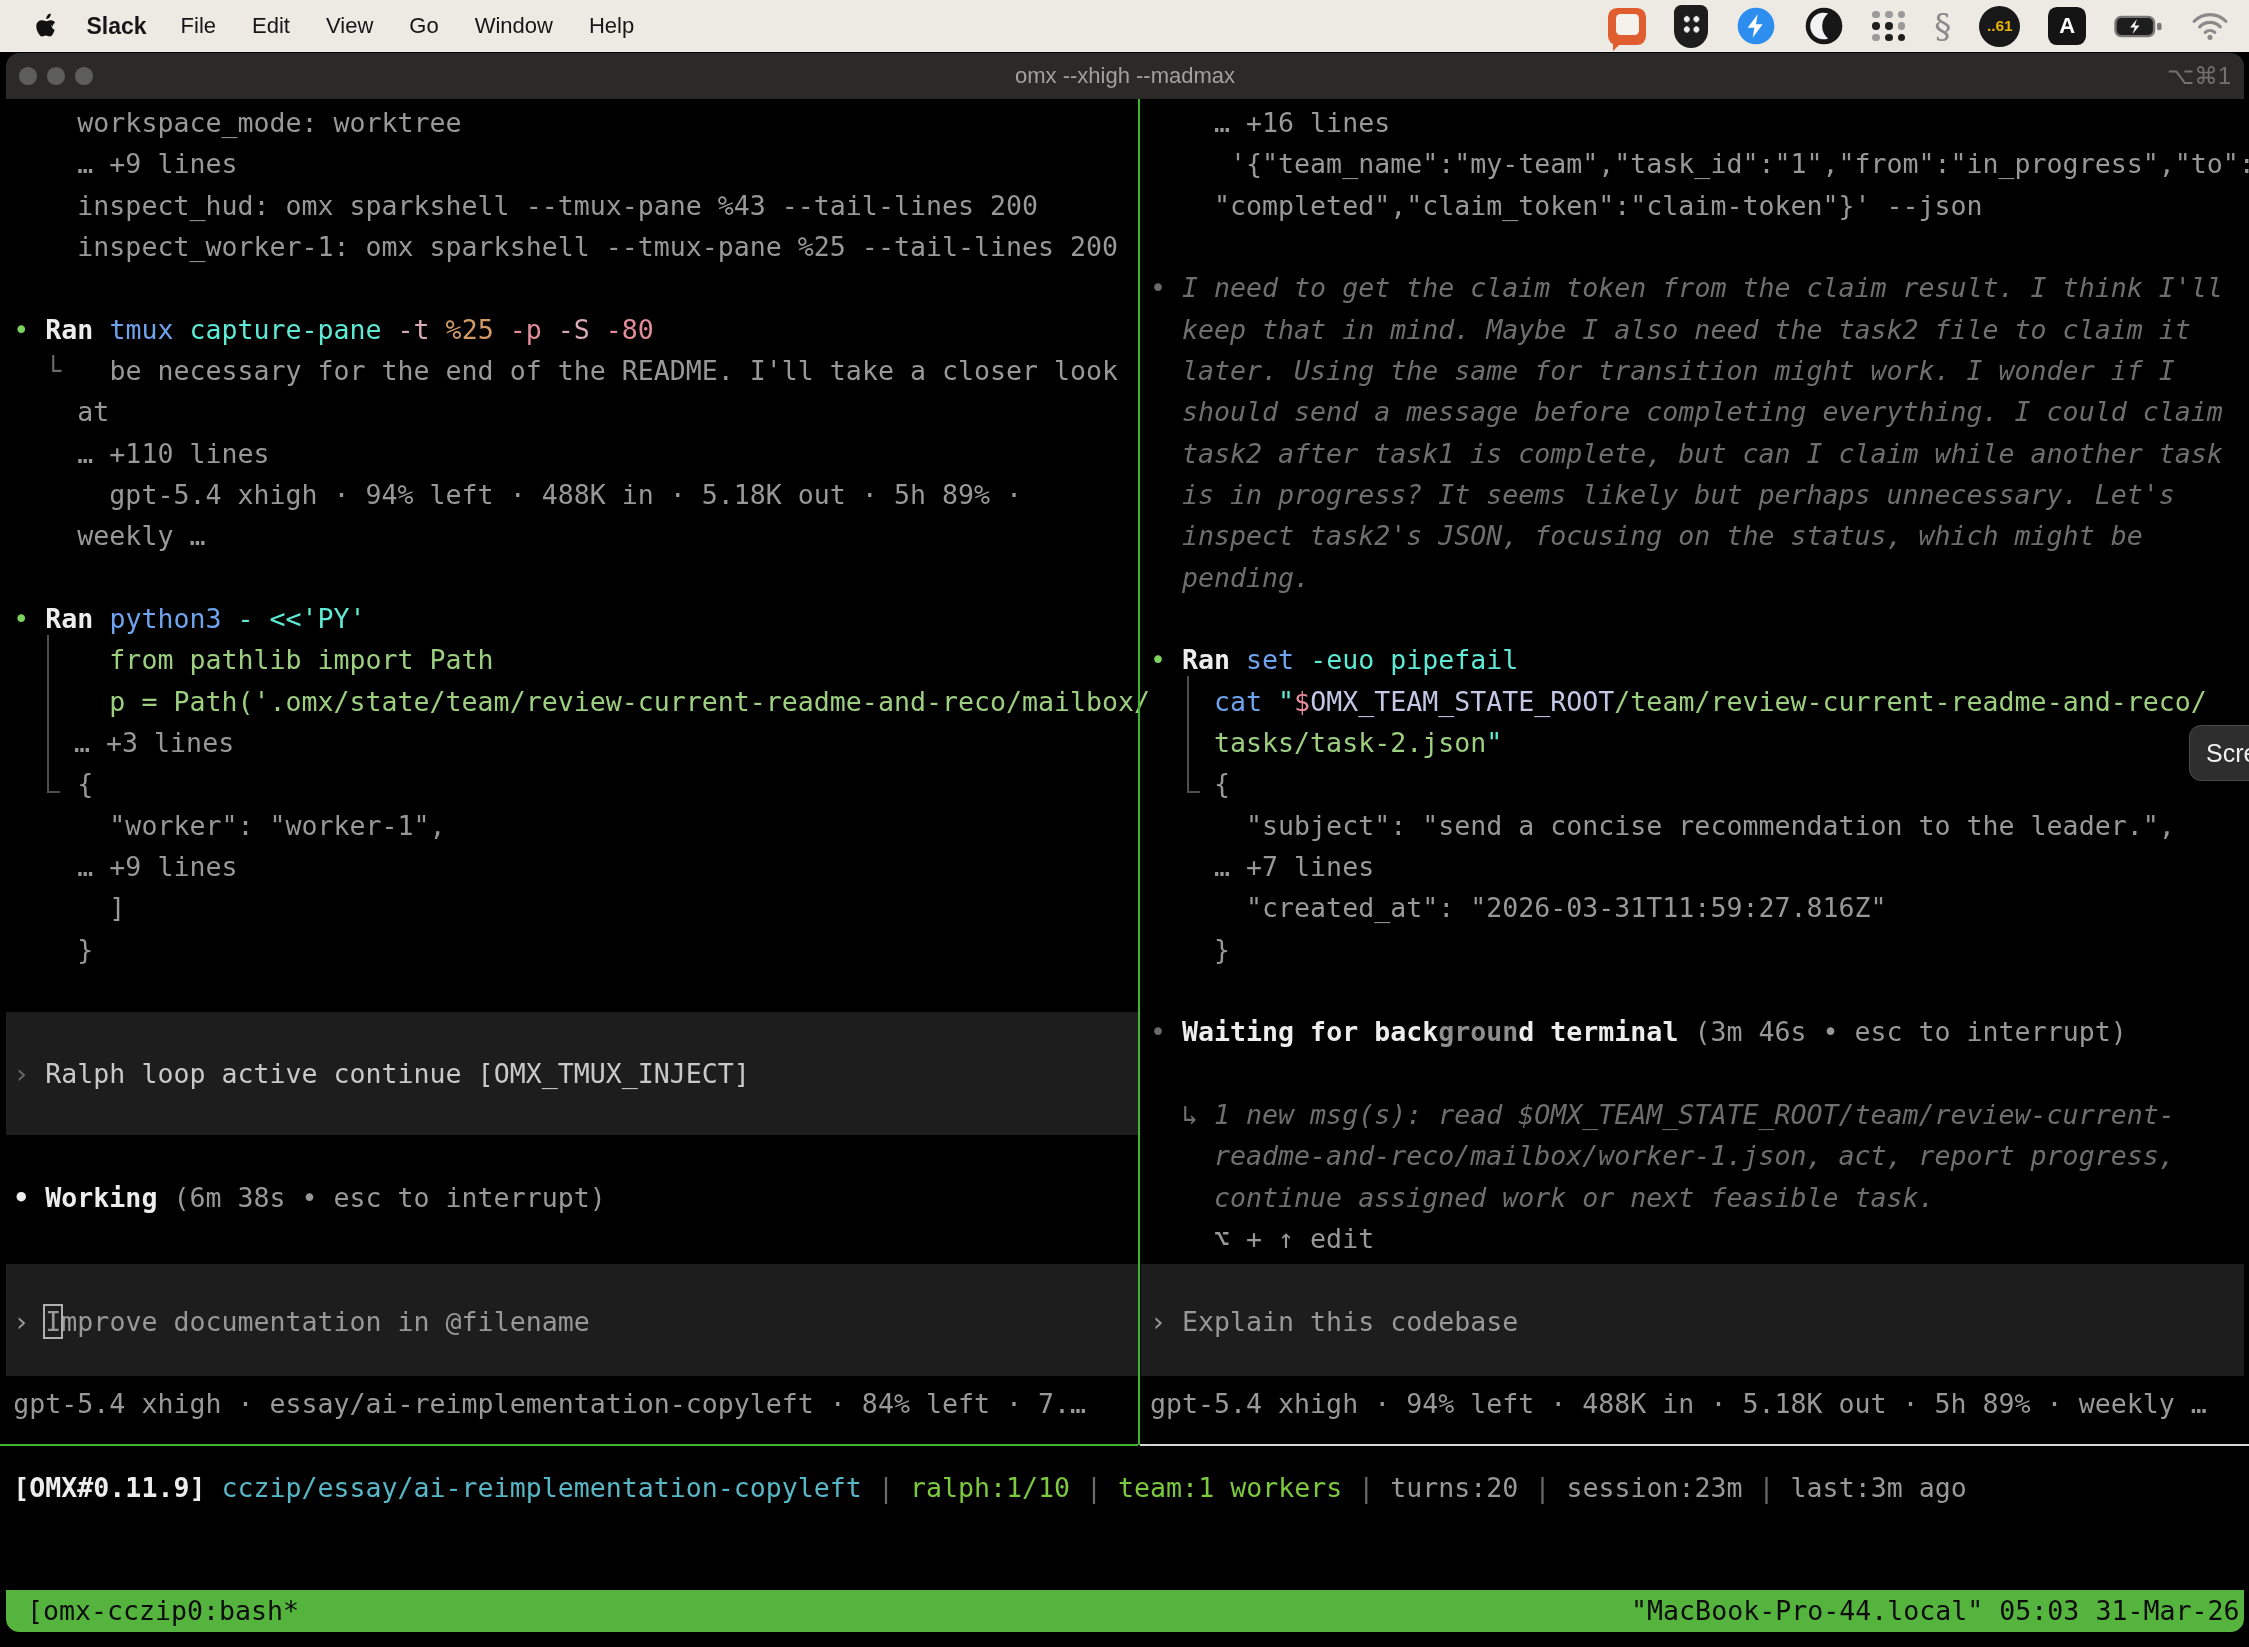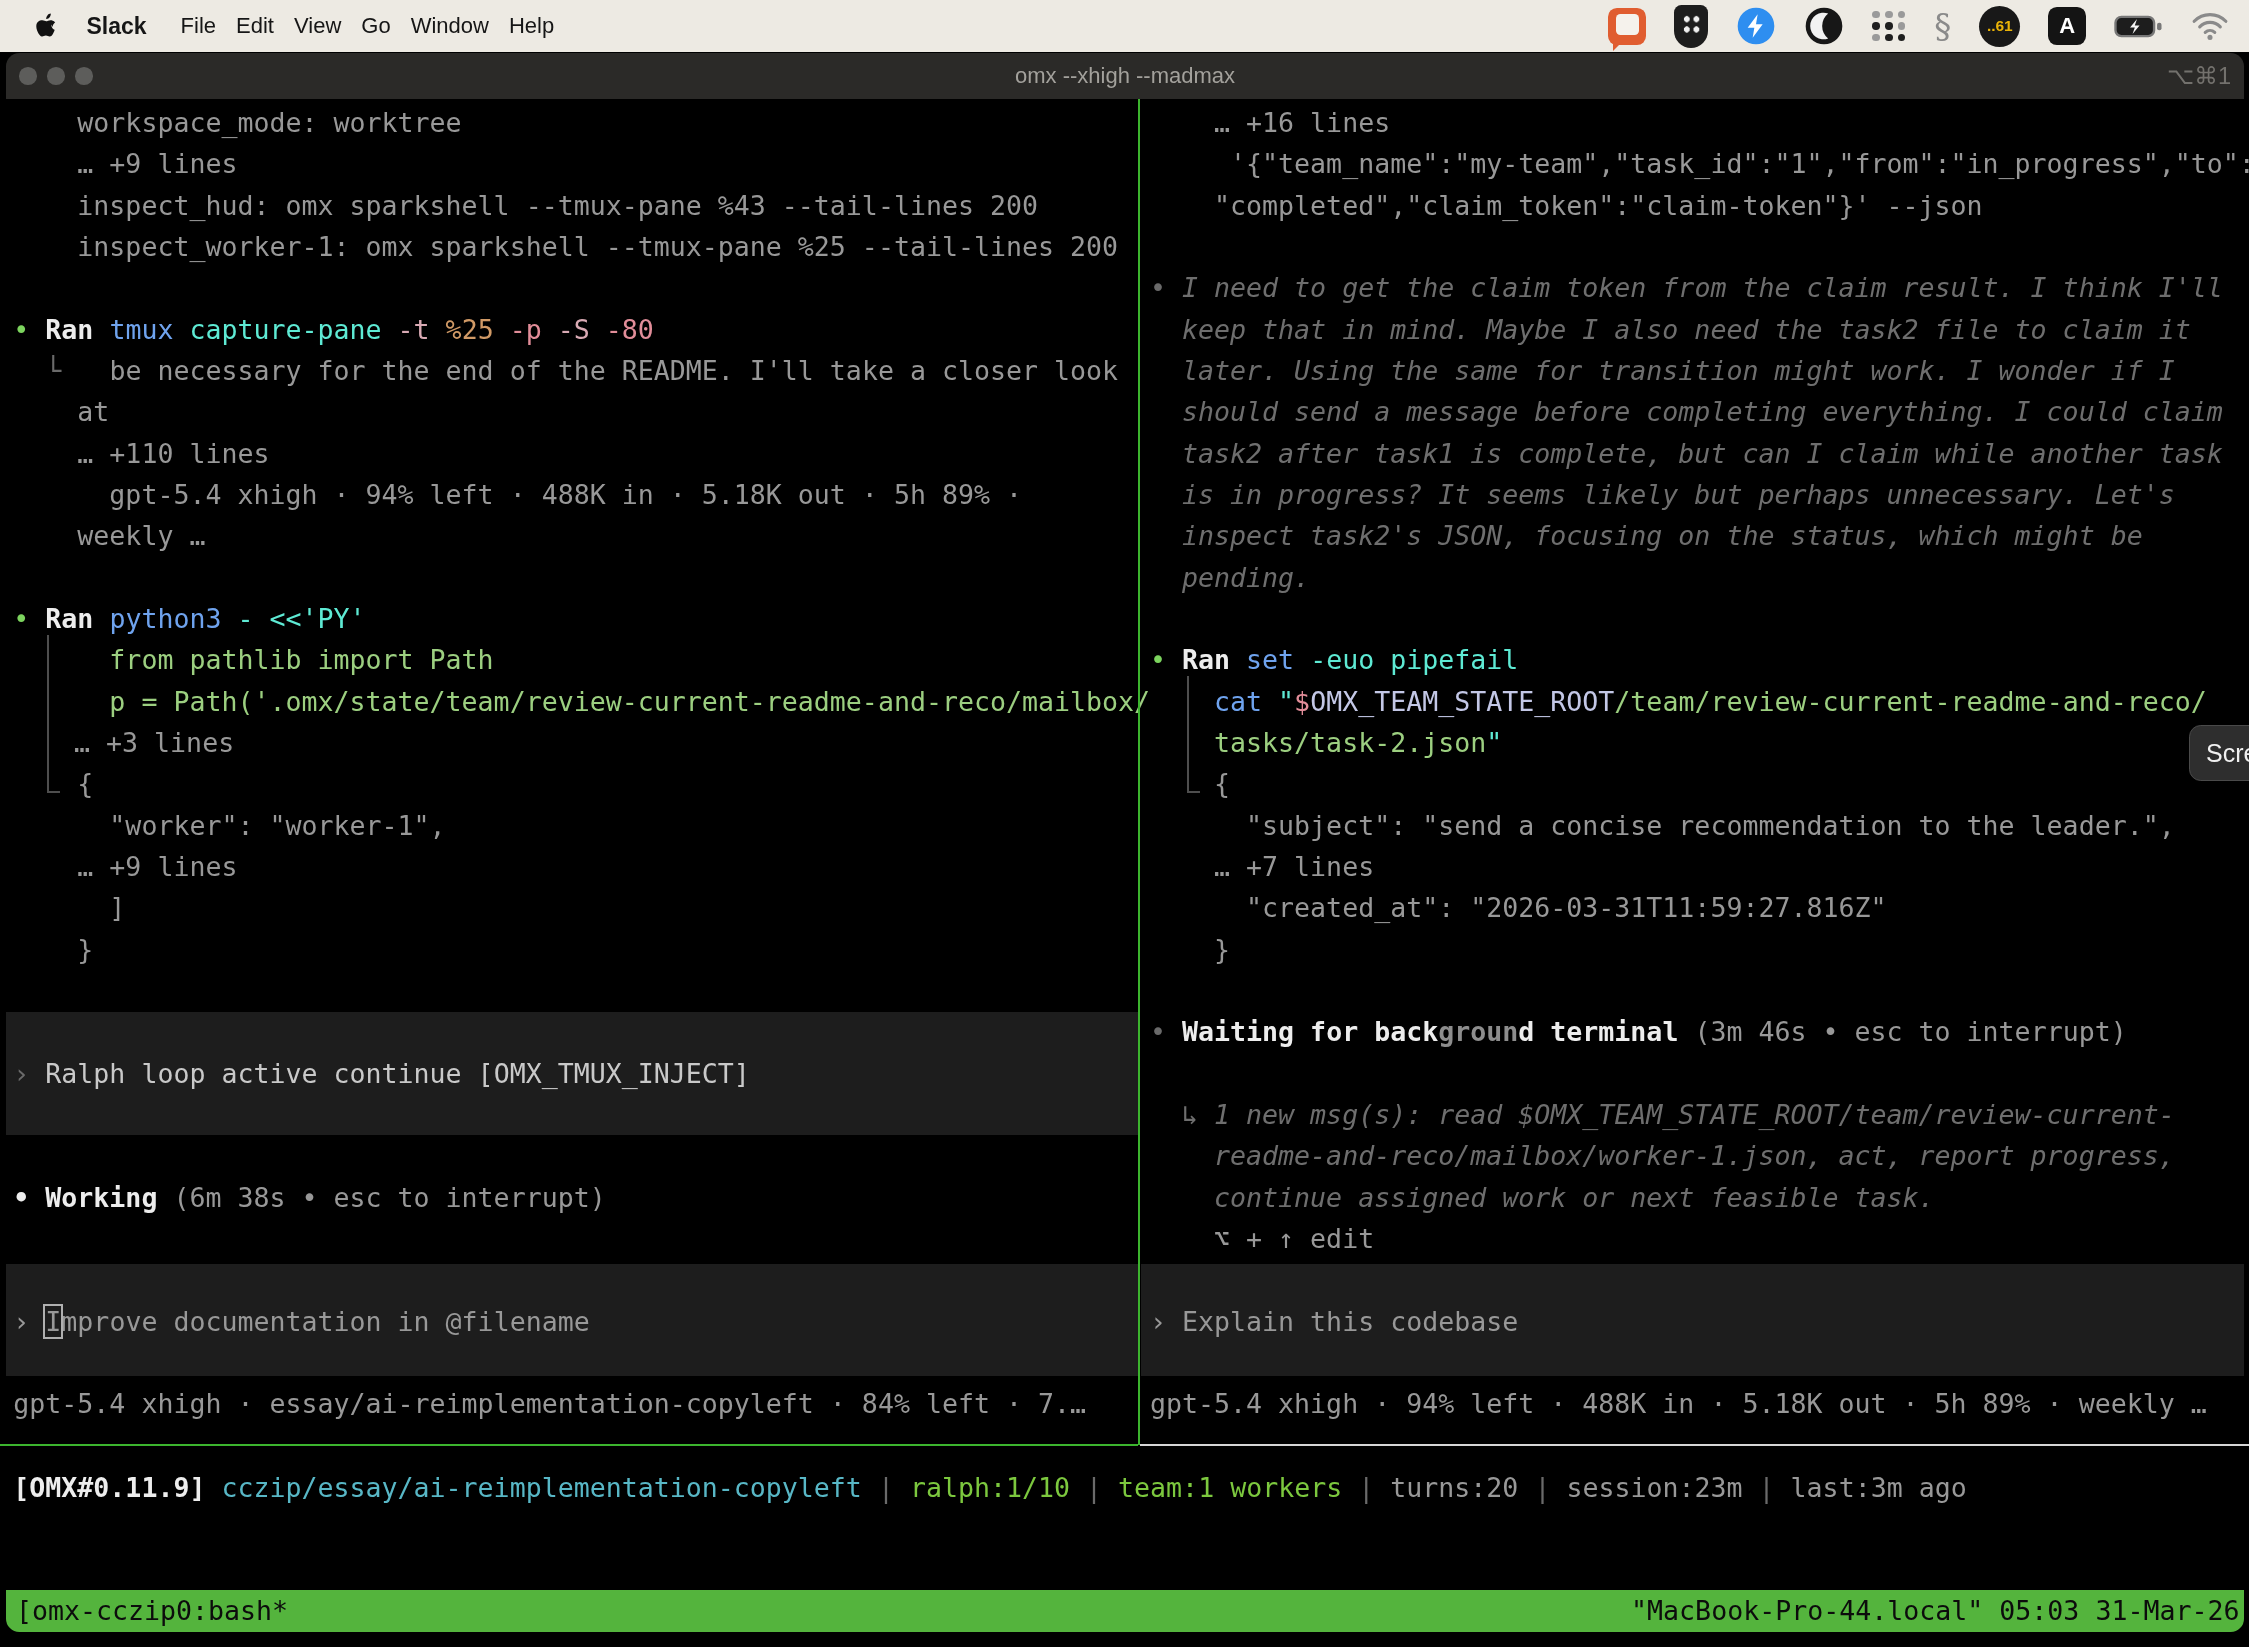--- a/index.html
+++ b/index.html
@@ -87,37 +87,37 @@
              border:1.5px solid #4a4a4a; border-radius:11.8px; color:#f0f0f0; z-index:5;
              font:25px "Liberation Sans", sans-serif; display:flex; align-items:center; padding-left:16px; }
 
   
   .hud { position:absolute; left:13.3px; top:1467px; white-space:pre; font:26.6px/42px "DejaVu Sans Mono", monospace; z-index:2; }
 
   
   .tmuxbar { position:absolute; left:5.9px; top:1590px; width:2238px; height:42px; background:#54b43d;
              border-radius:0 0 13.3px 13.3px; color:#0c0c0c; font:26.6px/42px "DejaVu Sans Mono", monospace;
              display:flex; justify-content:space-between; z-index:4; }
-  .tmuxbar .tl { padding-left:10px; white-space:pre; }
+  .tmuxbar .tl { padding-left:21px; white-space:pre; }
   .tmuxbar .tr { padding-right:4.4px; white-space:pre; }
 </style>
 </head>
 <body>
 
 <div class="screen">
 
   <div class="menubar">
     <span class="apple">
       <svg width="22" height="26.6" viewBox="0 0 17 20">
           <path d="M13.6 10.6c0-2.3 1.9-3.4 2-3.5-1.1-1.6-2.8-1.8-3.4-1.8-1.4-.1-2.8.8-3.5.8-.7 0-1.8-.8-3-.8C3.2 5.3 1 6.6 1 10c0 2 .8 4.1 1.7 5.5.8 1.2 1.6 2.5 2.8 2.4 1.1 0 1.5-.7 2.9-.7s1.7.7 2.9.7c1.2 0 2-1.2 2.7-2.4.9-1.4 1.2-2.7 1.2-2.8-.1 0-2.6-1-2.6-4.1zM11.3 3.1c.6-.8 1-1.8.9-2.9-.9 0-2 .6-2.6 1.4-.6.7-1.1 1.8-.9 2.8 1 .1 2-.5 2.6-1.3z" fill="#111"></path>
         </svg>
     </span>
     <span class="menu-left">
       <span class="menu-app">Slack</span>
-      <span id="menu-items" style="display:flex;gap:20px;">
+      <span id="menu-items" style="display:flex;gap:36px;">
           <span class="menu-item">File</span>
           <span class="menu-item">Edit</span>
           <span class="menu-item">View</span>
           <span class="menu-item">Go</span>
           <span class="menu-item">Window</span>
           <span class="menu-item">Help</span>
         </span>
     </span>
     <span class="menu-right">
       <span class="mstat">

